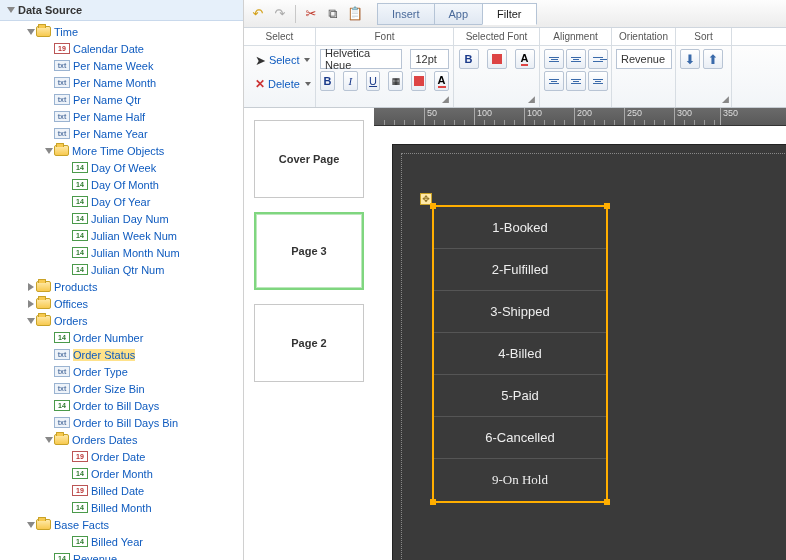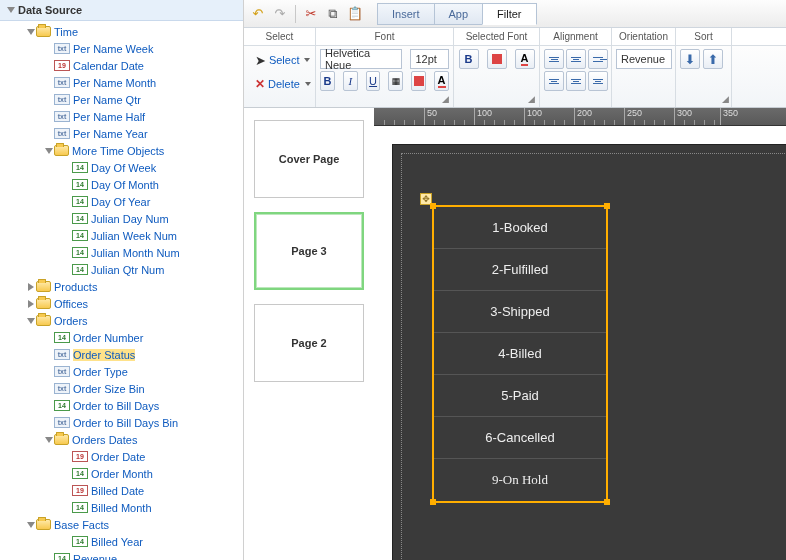--- a/index.html
+++ b/index.html
@@ -92,28 +92,28 @@
     <div class="tree" id="tree">
         <div class="tree-item">
           <span class="indent" style="width: 28px;"></span>
           <span class="tri open"></span>
           <span class="ico ico-folder"></span>
           <span class="tree-label">Time</span>
         </div>
         <div class="tree-item">
           <span class="indent" style="width: 46px;"></span>
           <span style="width: 8px; display: inline-block;"></span>
-          <span class="ico ico-txt">txt</span>
-          <span class="tree-label">Per Name Week</span>
-        </div>
-        <div class="tree-item">
-          <span class="indent" style="width: 46px;"></span>
-          <span style="width: 8px; display: inline-block;"></span>
           <span class="ico ico-19">19</span>
           <span class="tree-label">Calendar Date</span>
+        </div>
+        <div class="tree-item">
+          <span class="indent" style="width: 46px;"></span>
+          <span style="width: 8px; display: inline-block;"></span>
+          <span class="ico ico-txt">txt</span>
+          <span class="tree-label">Per Name Week</span>
         </div>
         <div class="tree-item">
           <span class="indent" style="width: 46px;"></span>
           <span style="width: 8px; display: inline-block;"></span>
           <span class="ico ico-txt">txt</span>
           <span class="tree-label">Per Name Month</span>
         </div>
         <div class="tree-item">
           <span class="indent" style="width: 46px;"></span>
           <span style="width: 8px; display: inline-block;"></span>

